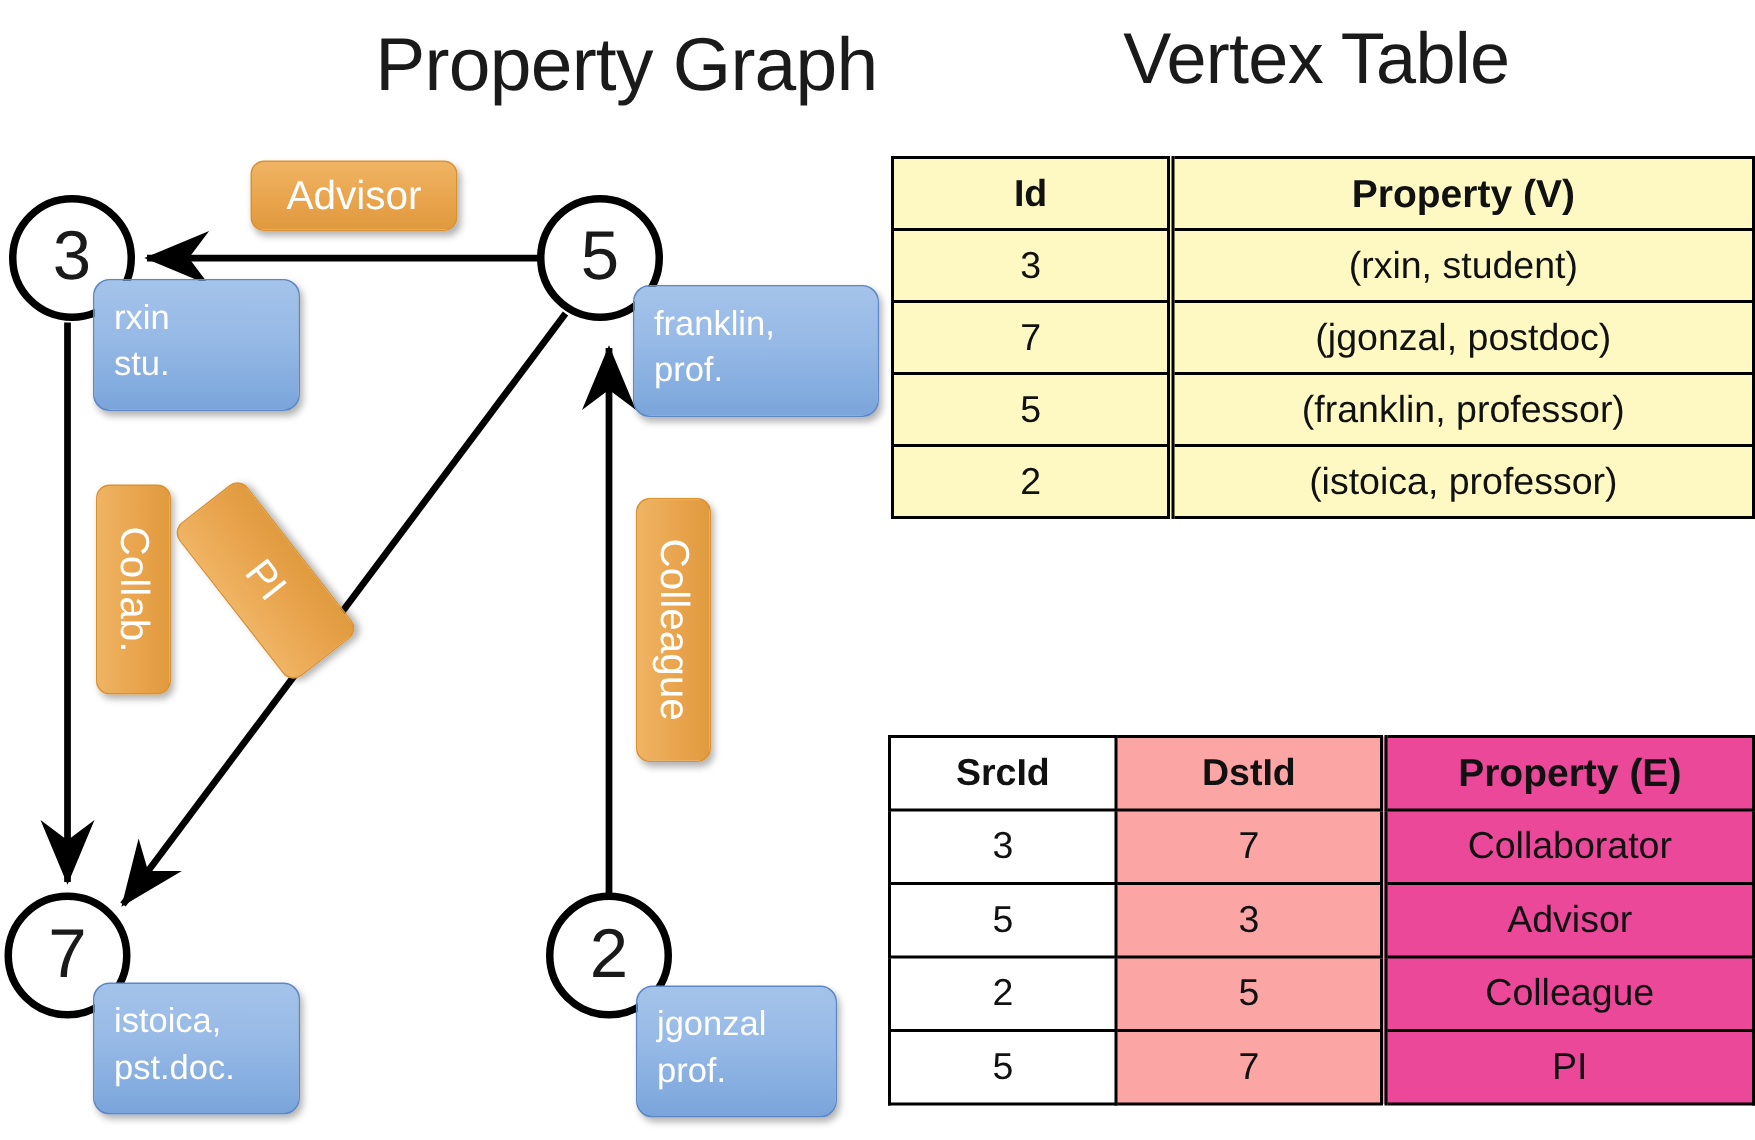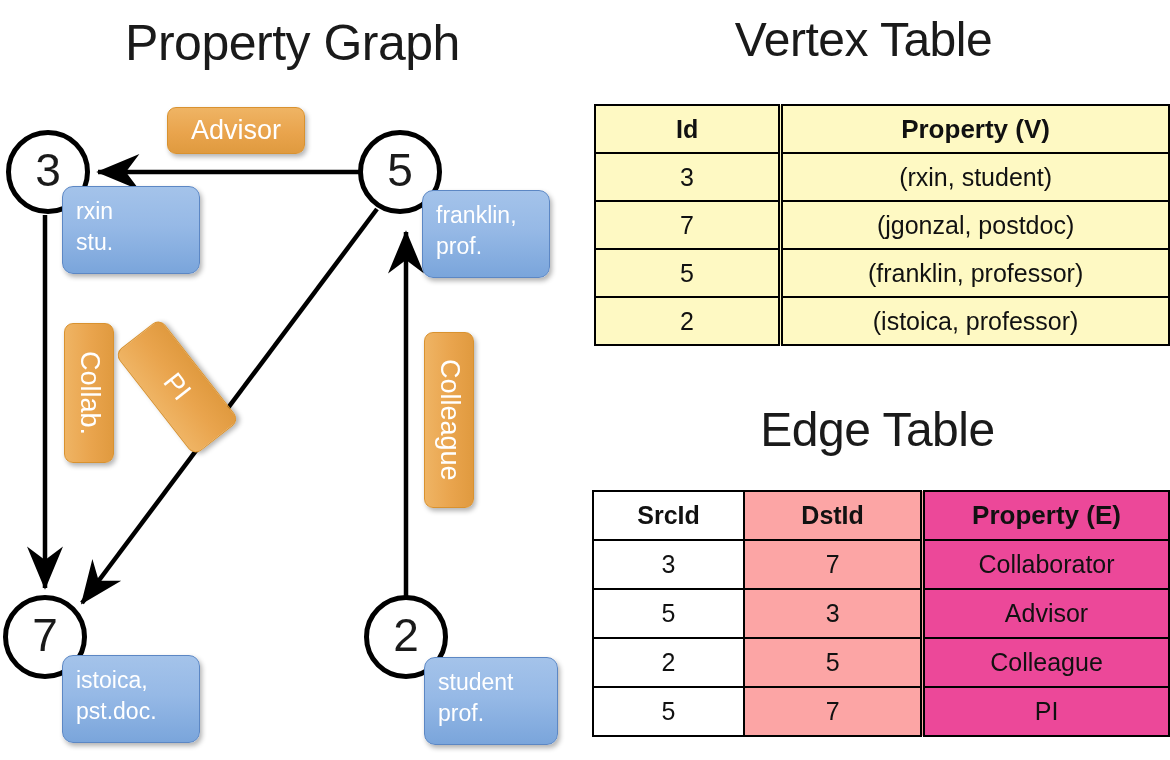--- a/index.html
+++ b/index.html
@@ -9,22 +9,22 @@
     -webkit-font-smoothing:antialiased;
   }
   #root{position:relative;width:1170px;height:760px;}
 
   
   .title{
     position:absolute;font-weight:400;color:#1a1a1a;
     font-family:"Liberation Sans",sans-serif;
     letter-spacing:-0.5px;white-space:nowrap;
   }
-  #pg-title{left:0;top:14px;width:585px;text-align:center;font-size:50px;}
-  #vt-title{left:571px;top:12px;width:585px;text-align:center;font-size:48px;}
+  #pg-title{left:0;top:14px;width:585px;text-align:right;font-size:50px;}
+  #vt-title{left:585px;top:12px;width:585px;text-align:center;font-size:48px;}
   #et-title{left:585px;top:402px;width:585px;text-align:center;font-size:48px;}
 
   
   #graph-svg{position:absolute;left:0;top:0;width:585px;height:760px;}
 
   
   .node{
     position:absolute;border:5px solid #000;border-radius:50%;
     background:#fff;box-sizing:border-box;
     display:flex;align-items:center;justify-content:center;
@@ -125,30 +125,30 @@
     <span>7</span>
   </div>
   <div class="node" style="left:364px;top:595px;width:84px;height:84px;">
     <span>2</span>
   </div>
 
   <div class="vbox" style="left:62px;top:186px;width:138px;height:88px;">
     <div>rxin</div>
     <div>stu.</div>
   </div>
-  <div class="vbox" style="left:422px;top:190px;width:128px;height:88px;">
+  <div class="vbox" style="left:422px;top:190px;width:164px;height:88px;">
     <div>franklin,</div>
     <div>prof.</div>
   </div>
   <div class="vbox" style="left:62px;top:655px;width:138px;height:88px;">
     <div>istoica,</div>
     <div>pst.doc.</div>
   </div>
   <div class="vbox" style="left:424px;top:657px;width:134px;height:88px;">
-    <div>student</div>
+    <div>jgonzal</div>
     <div>prof.</div>
   </div>
 
   <div class="ebox horiz" style="left:167px;top:107px;width:138px;height:47px;">
     <span>Advisor</span>
   </div>
 
   <div class="ebox" style="left:64px;top:323px;width:50px;height:140px;">
     <span class="vtext">Collab.</span>
   </div>
@@ -183,21 +183,20 @@
         <td class="c-id">5</td>
         <td class="c-prop">(franklin, professor)</td>
       </tr>
       <tr>
         <td class="c-id">2</td>
         <td class="c-prop">(istoica, professor)</td>
       </tr>
     </tbody>
   </table>
 
-  <div class="title" id="et-title">Edge Table</div>
 
   <table class="gtable" id="edge-table">
     <thead>
       <tr>
         <th class="c-src">SrcId</th>
         <th class="c-dst">DstId</th>
         <th class="c-eprop">Property (E)</th>
       </tr>
     </thead>
     <tbody>

